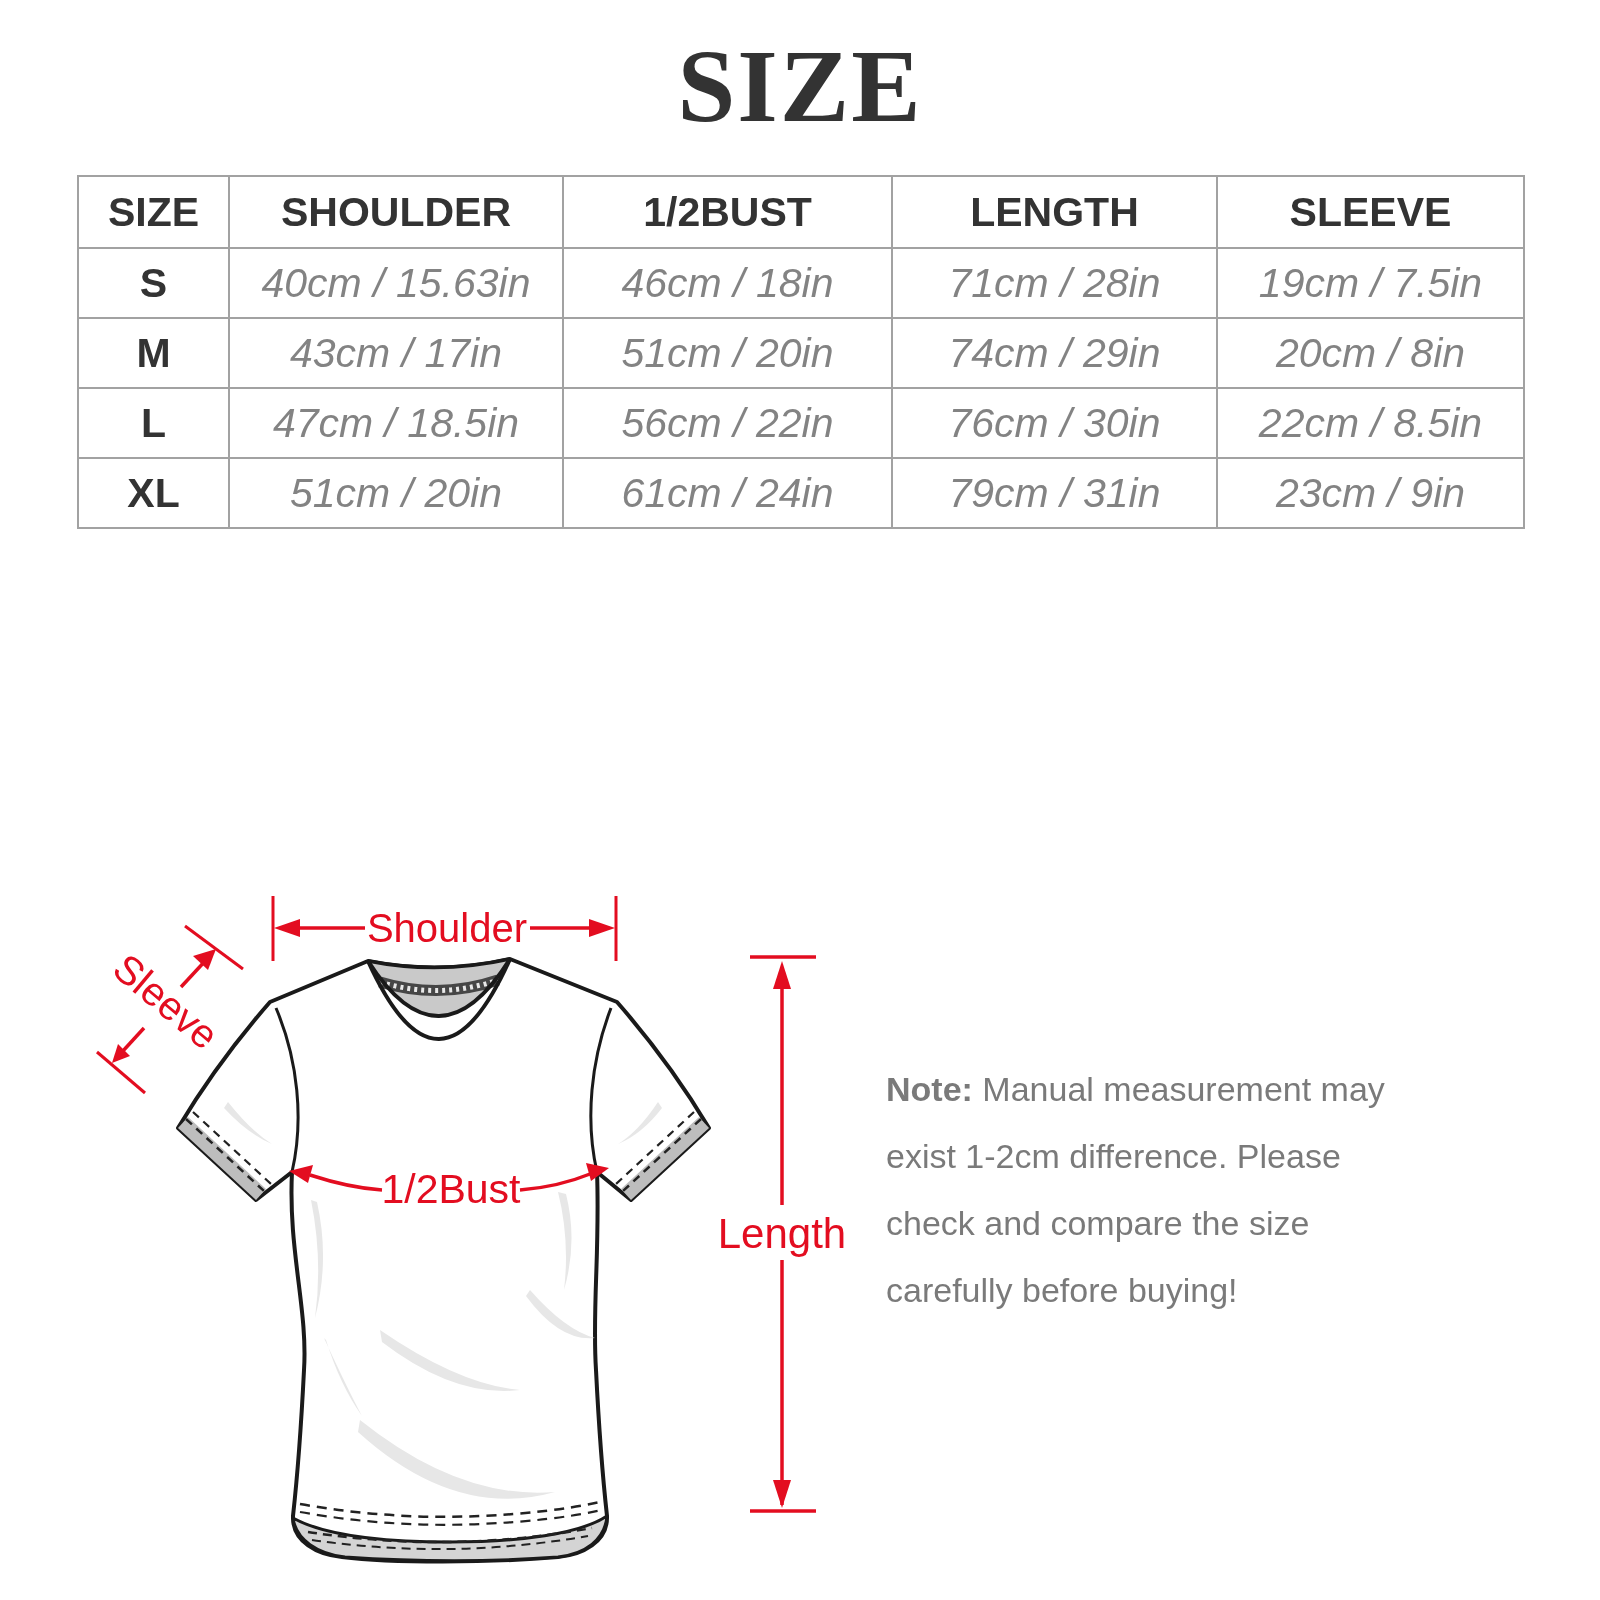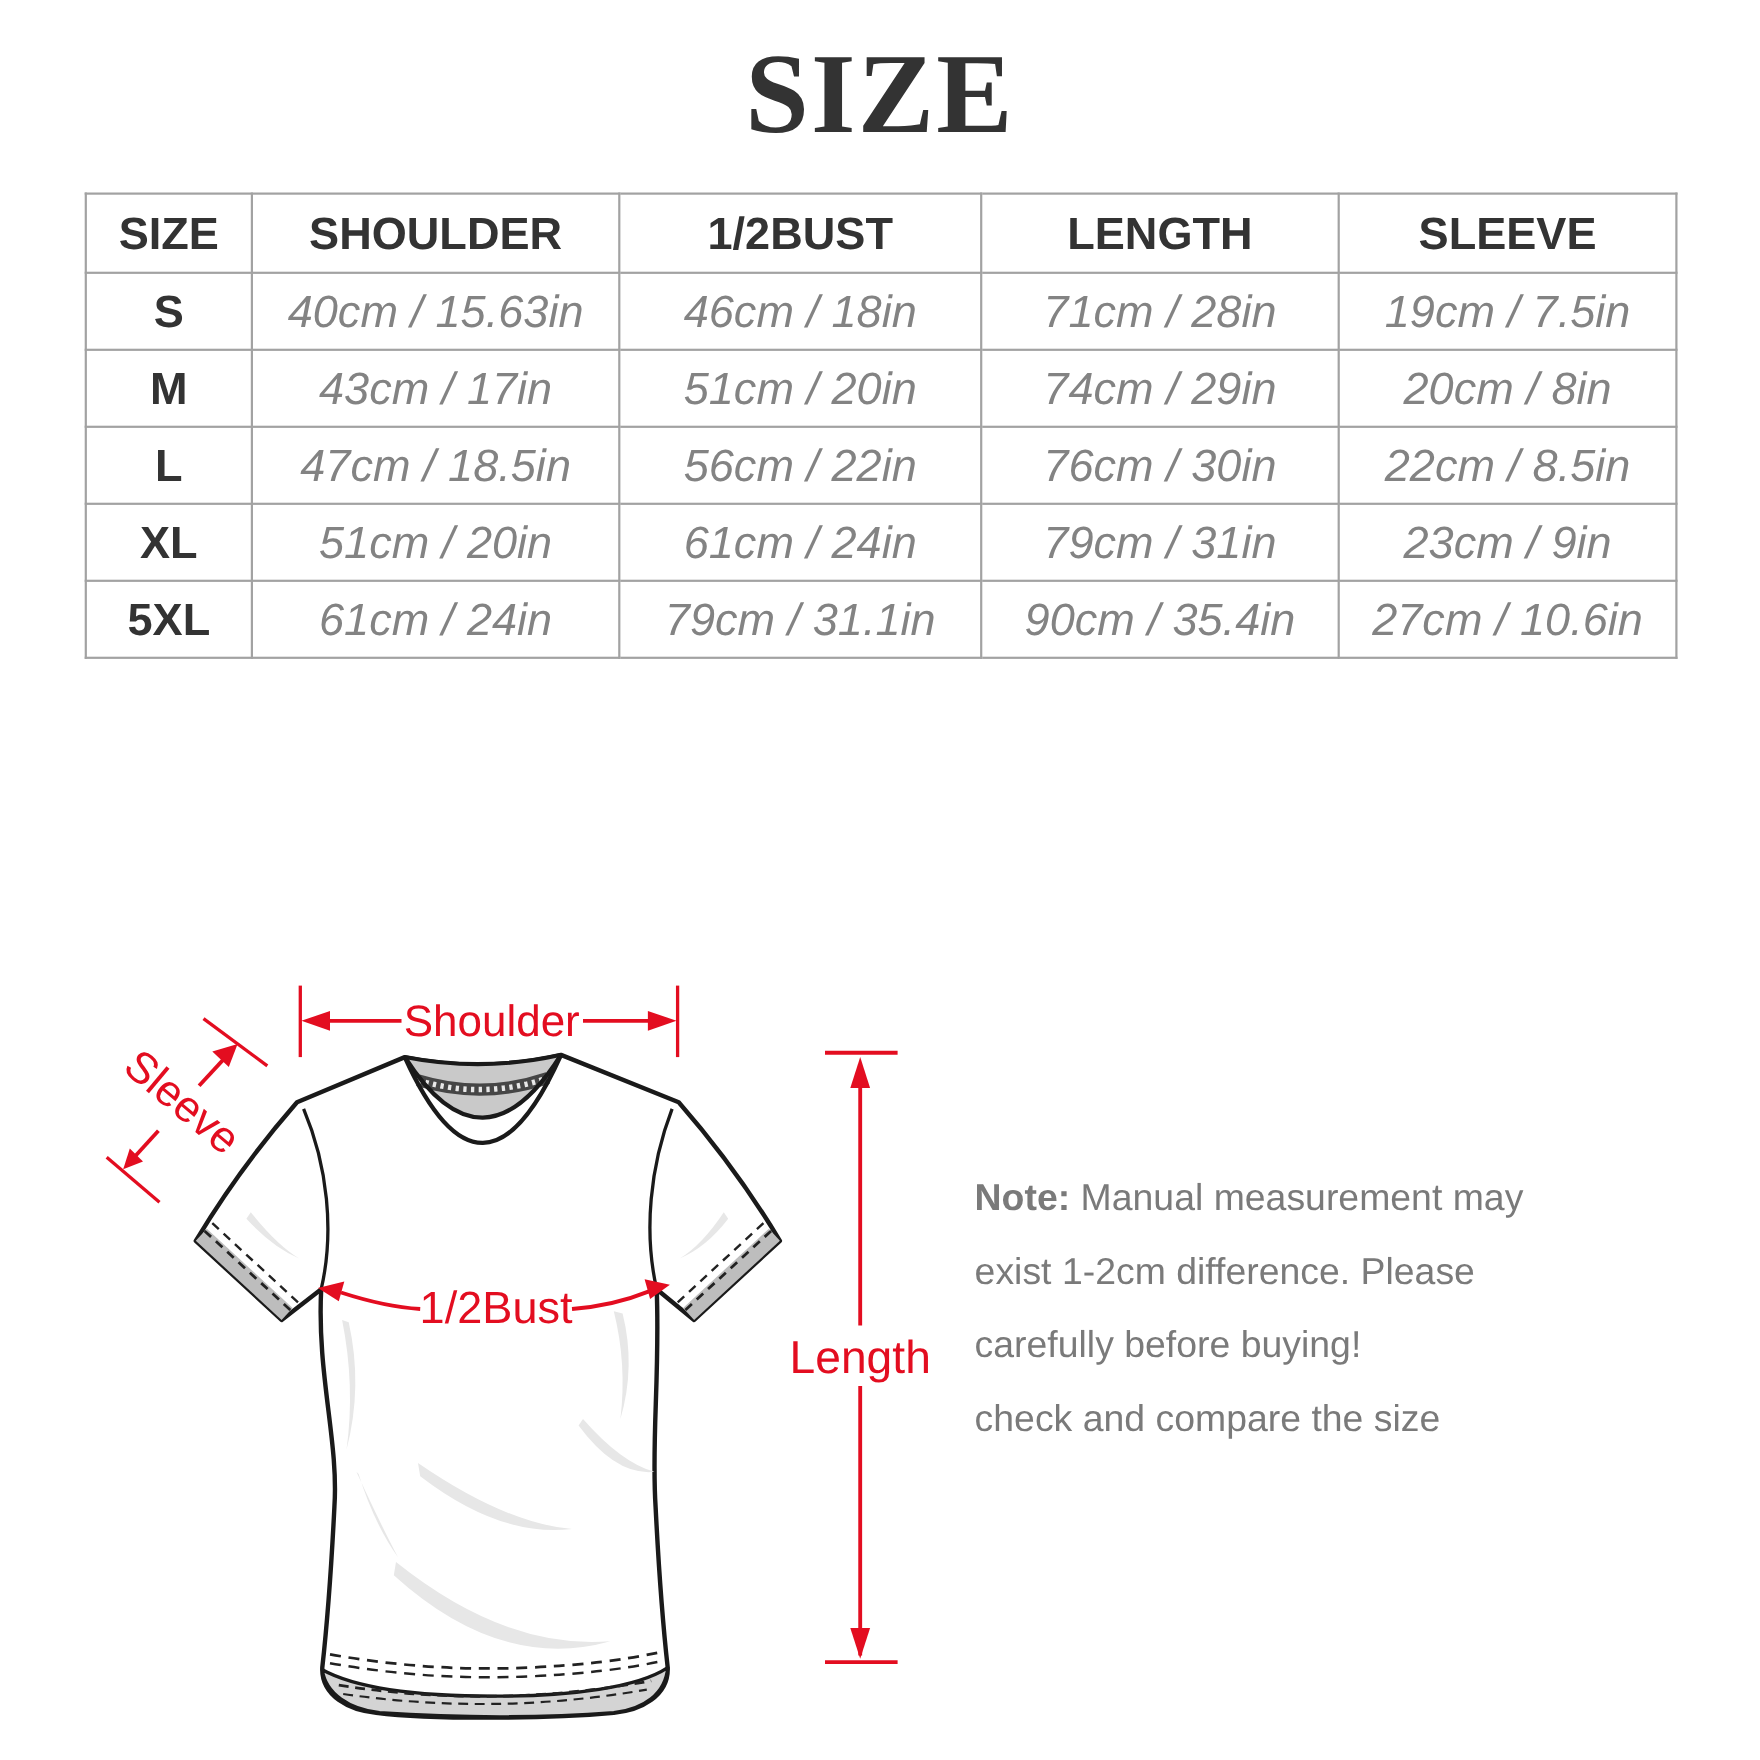--- a/index.html
+++ b/index.html
@@ -78,27 +78,20 @@
         <td class="val">56cm / 22in</td>
         <td class="val">76cm / 30in</td>
         <td class="val">22cm / 8.5in</td>
       </tr>
       <tr>
         <th class="rowhdr">XL</th>
         <td class="val">51cm / 20in</td>
         <td class="val">61cm / 24in</td>
         <td class="val">79cm / 31in</td>
         <td class="val">23cm / 9in</td>
-      </tr>
-      <tr>
-        <th class="rowhdr">5XL</th>
-        <td class="val">61cm / 24in</td>
-        <td class="val">79cm / 31.1in</td>
-        <td class="val">90cm / 35.4in</td>
-        <td class="val">27cm / 10.6in</td>
       </tr>
     </tbody>
   </table>
 
   <svg class="diagram-svg" width="800" height="740" viewBox="0 0 800 740">
 
     <path d="M 210,142
          L 308,101
          Q 379,115 450,99
          L 557,142
@@ -197,17 +190,17 @@
         <line x1="722" y1="400" x2="722" y2="645"></line>
         <polygon points="722,648 713,620 731,620" fill="#e30d20" stroke="none"></polygon>
         <line x1="690" y1="651" x2="756" y2="651"></line>
       </g>
     </g>
   </svg>
 
   <div class="note">
     <div><span class="note-prefix">Note:</span> <span>Manual measurement may</span></div>
     <div>exist 1-2cm difference. Please</div>
+    <div>check and compare the size</div>
     <div>carefully before buying!</div>
-    <div>check and compare the size</div>
   </div>
 
 </div>
 
 </body></html>

